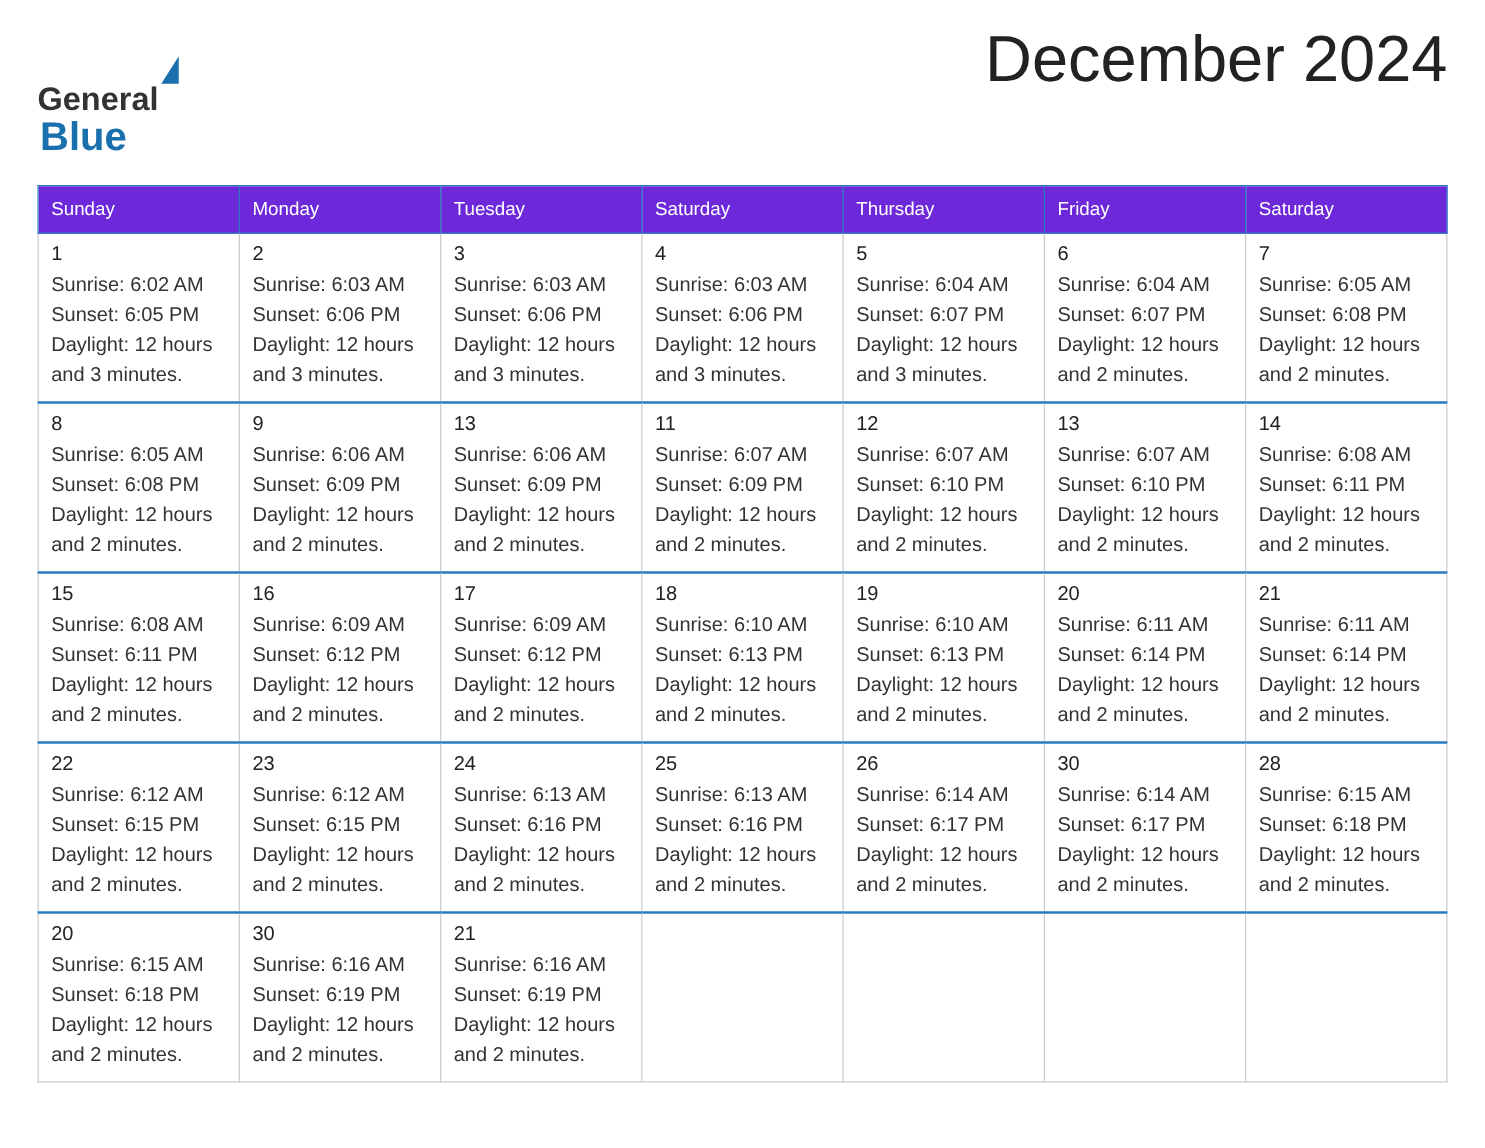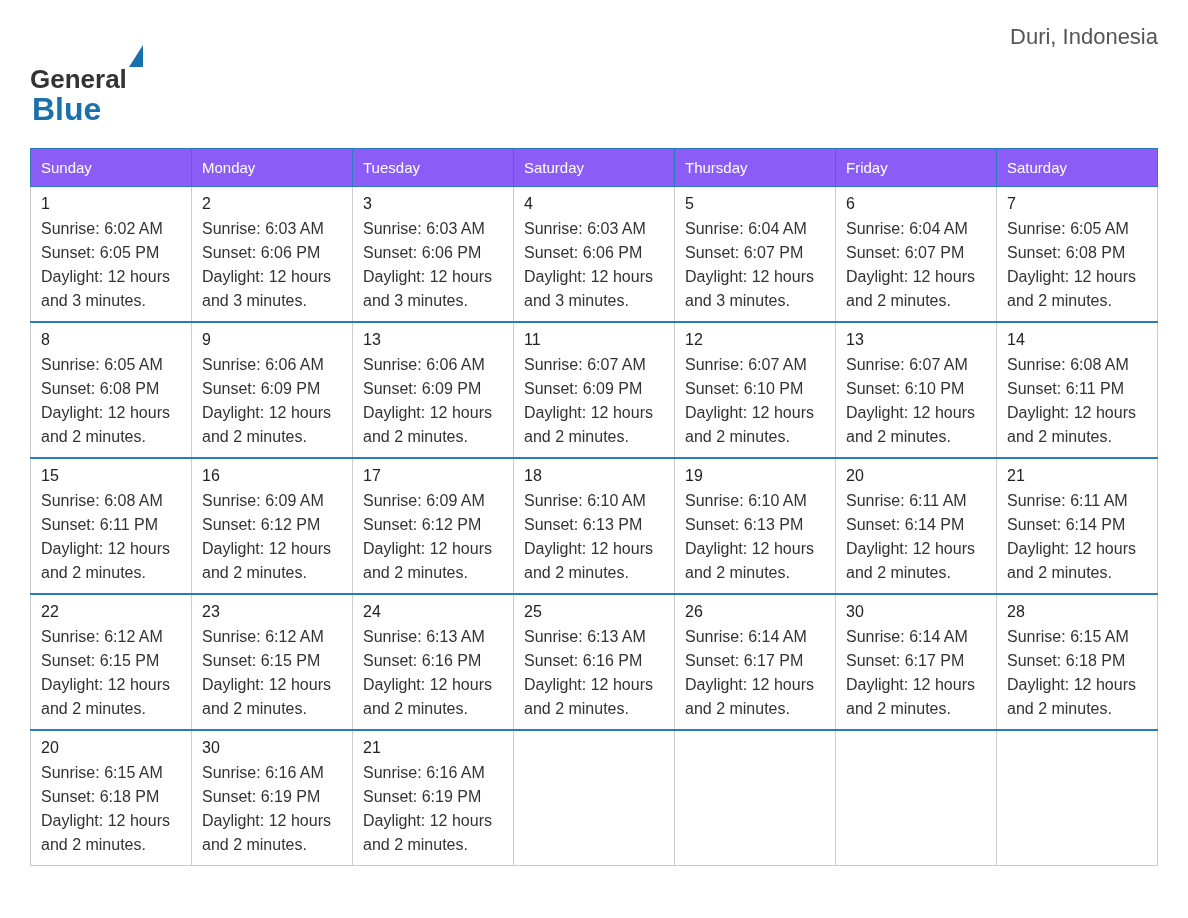--- a/index.html
+++ b/index.html
@@ -59,21 +59,21 @@
       font-size: 22px;
       color: #555;
       margin-top: 4px;
     }
     .calendar-table {
       width: 100%;
       border-collapse: collapse;
       table-layout: fixed;
     }
     .calendar-table th {
-      background-color: #8b5cf6;
+      background-color: #6d28d9;
       color: #fff;
       padding: 10px 10px;
       text-align: left;
       font-size: 15px;
       font-weight: normal;
       border: 1px solid #2a7abf;
     }
     .calendar-table td {
       border: 1px solid #ccc;
       vertical-align: top;
@@ -106,21 +106,21 @@
 
 <div class="header">
   <div class="logo-wrapper">
     <div class="logo-row1">
       <span class="logo-text-general">General</span>
       <div class="logo-triangle"></div>
     </div>
     <div class="logo-row2">Blue</div>
   </div>
   <div class="title-block">
-    <div class="location">Duri, Indonesia</div>
+    <div class="month-title">December 2024</div>
   </div>
 </div>
 
 <table class="calendar-table">
   <thead>
     <tr>
       <th>Sunday</th>
       <th>Monday</th>
       <th>Tuesday</th>
       <th>Saturday</th>

